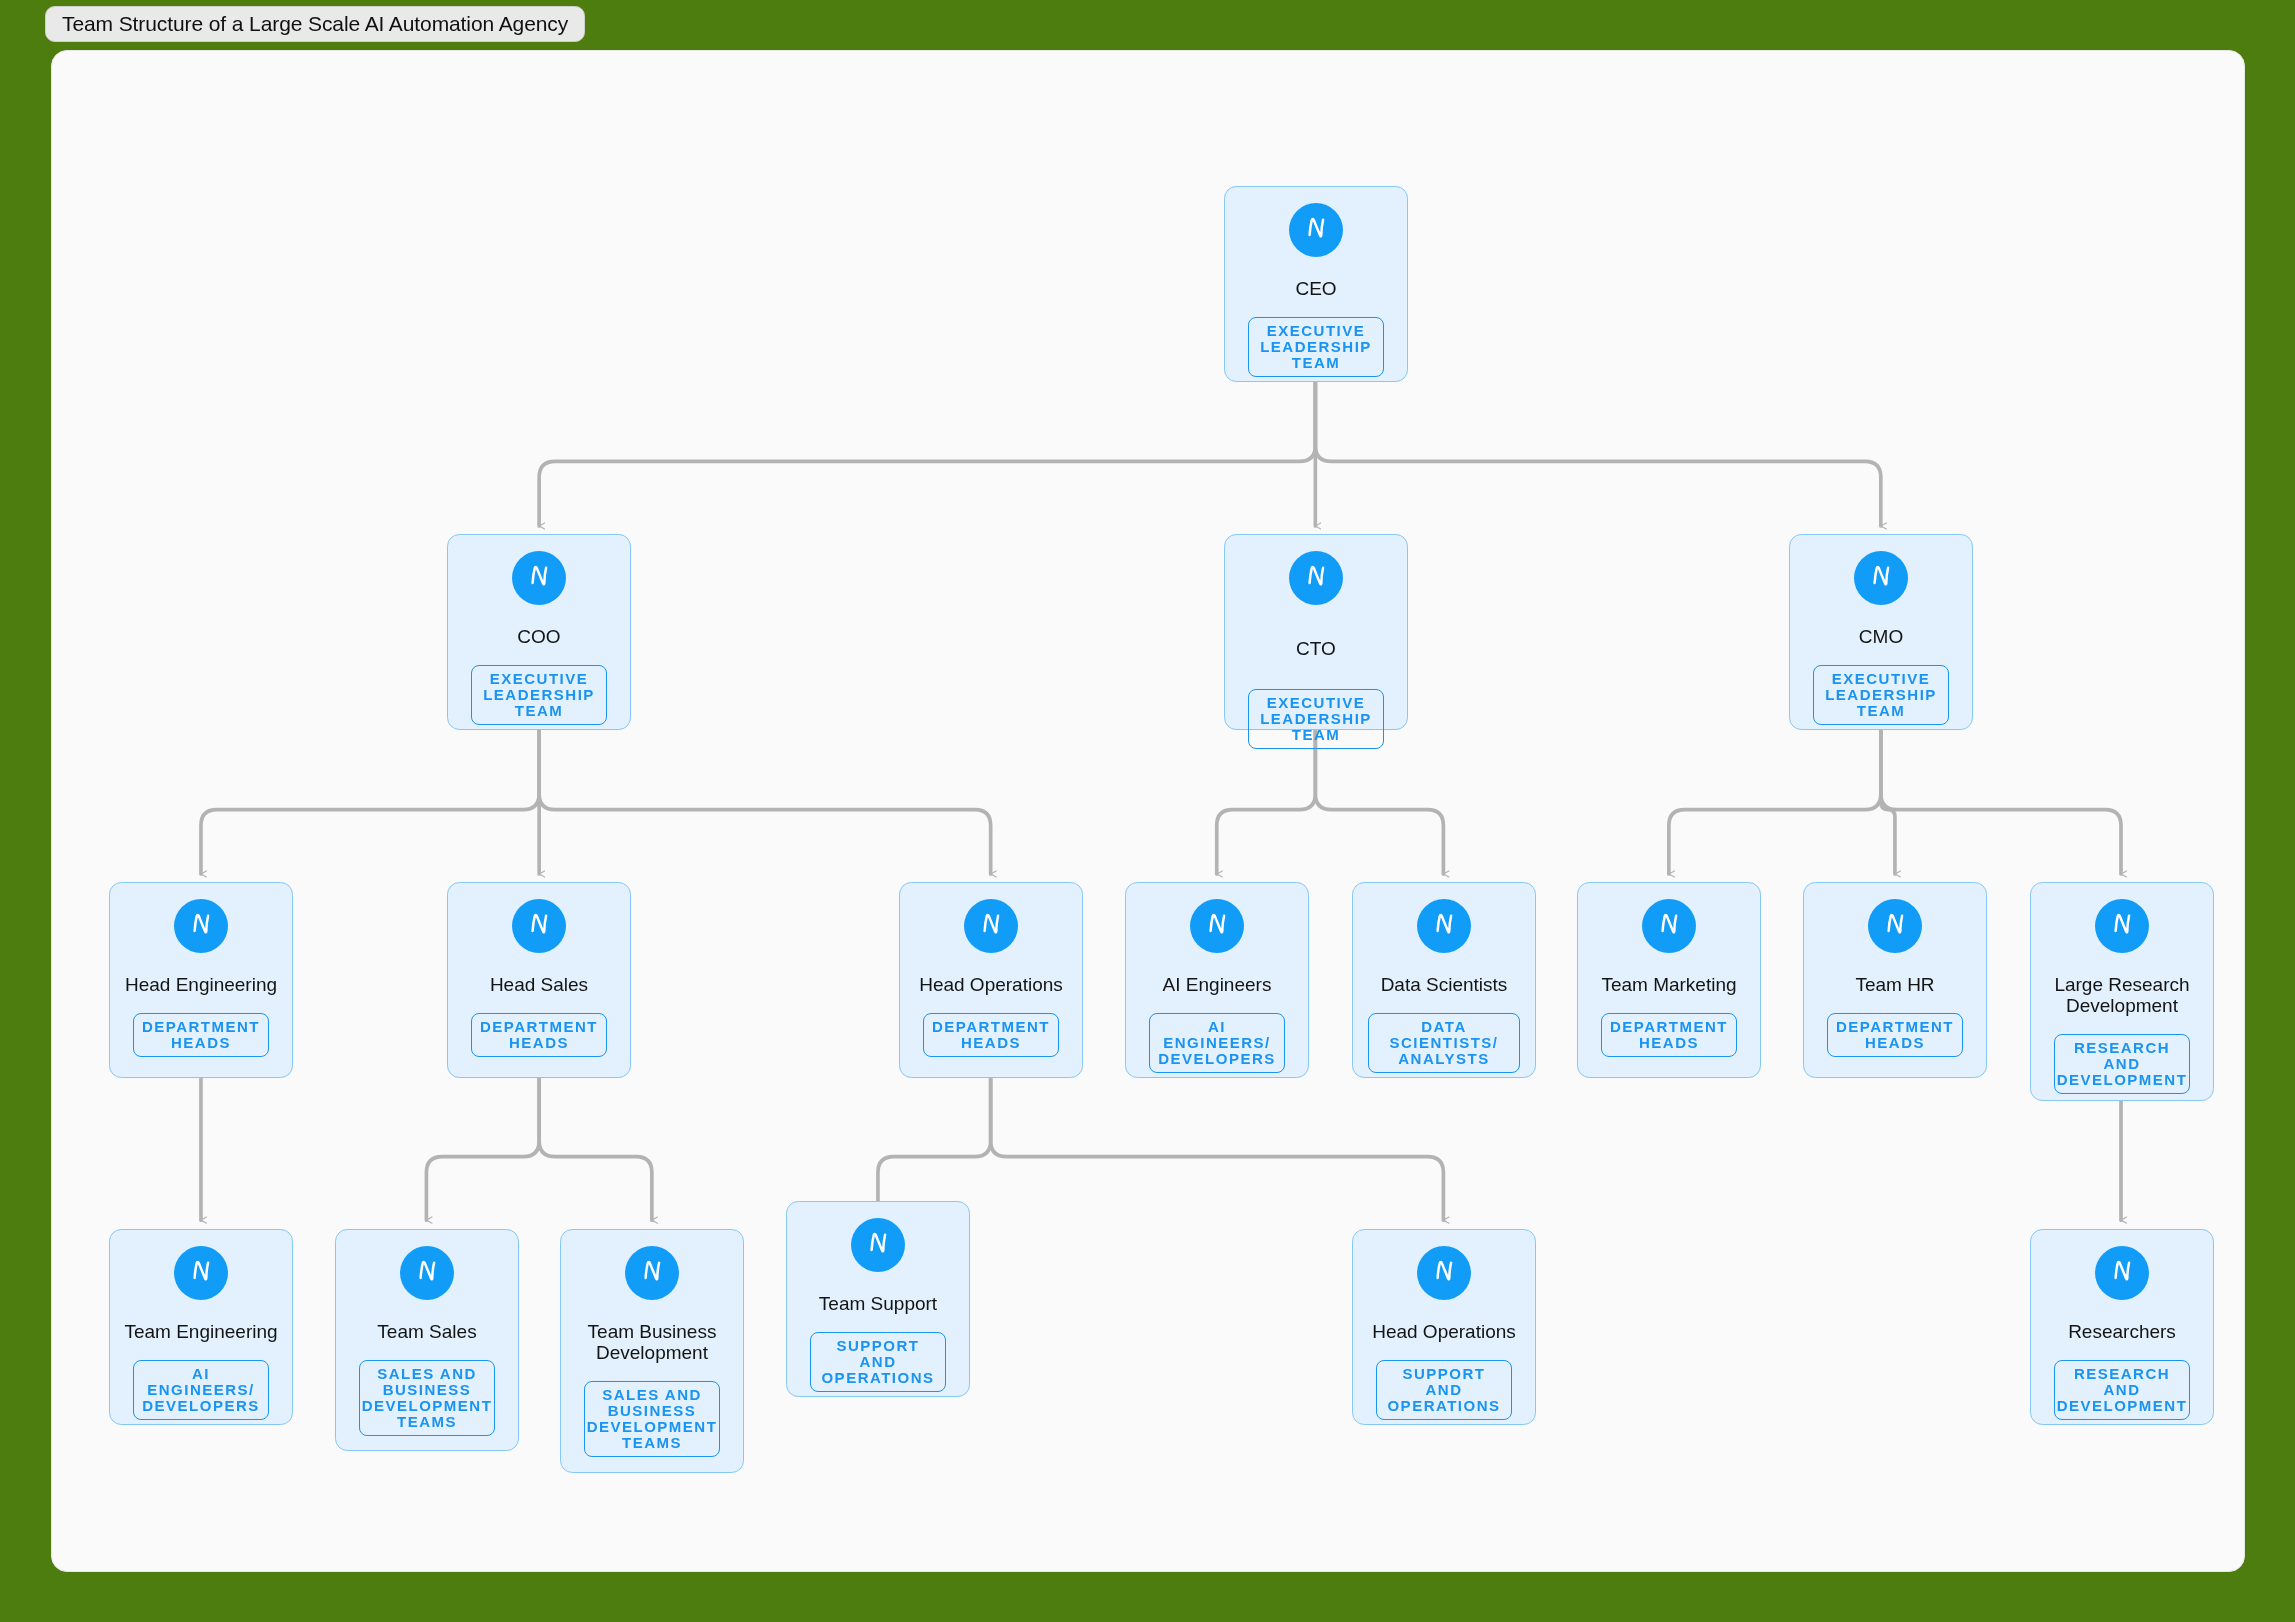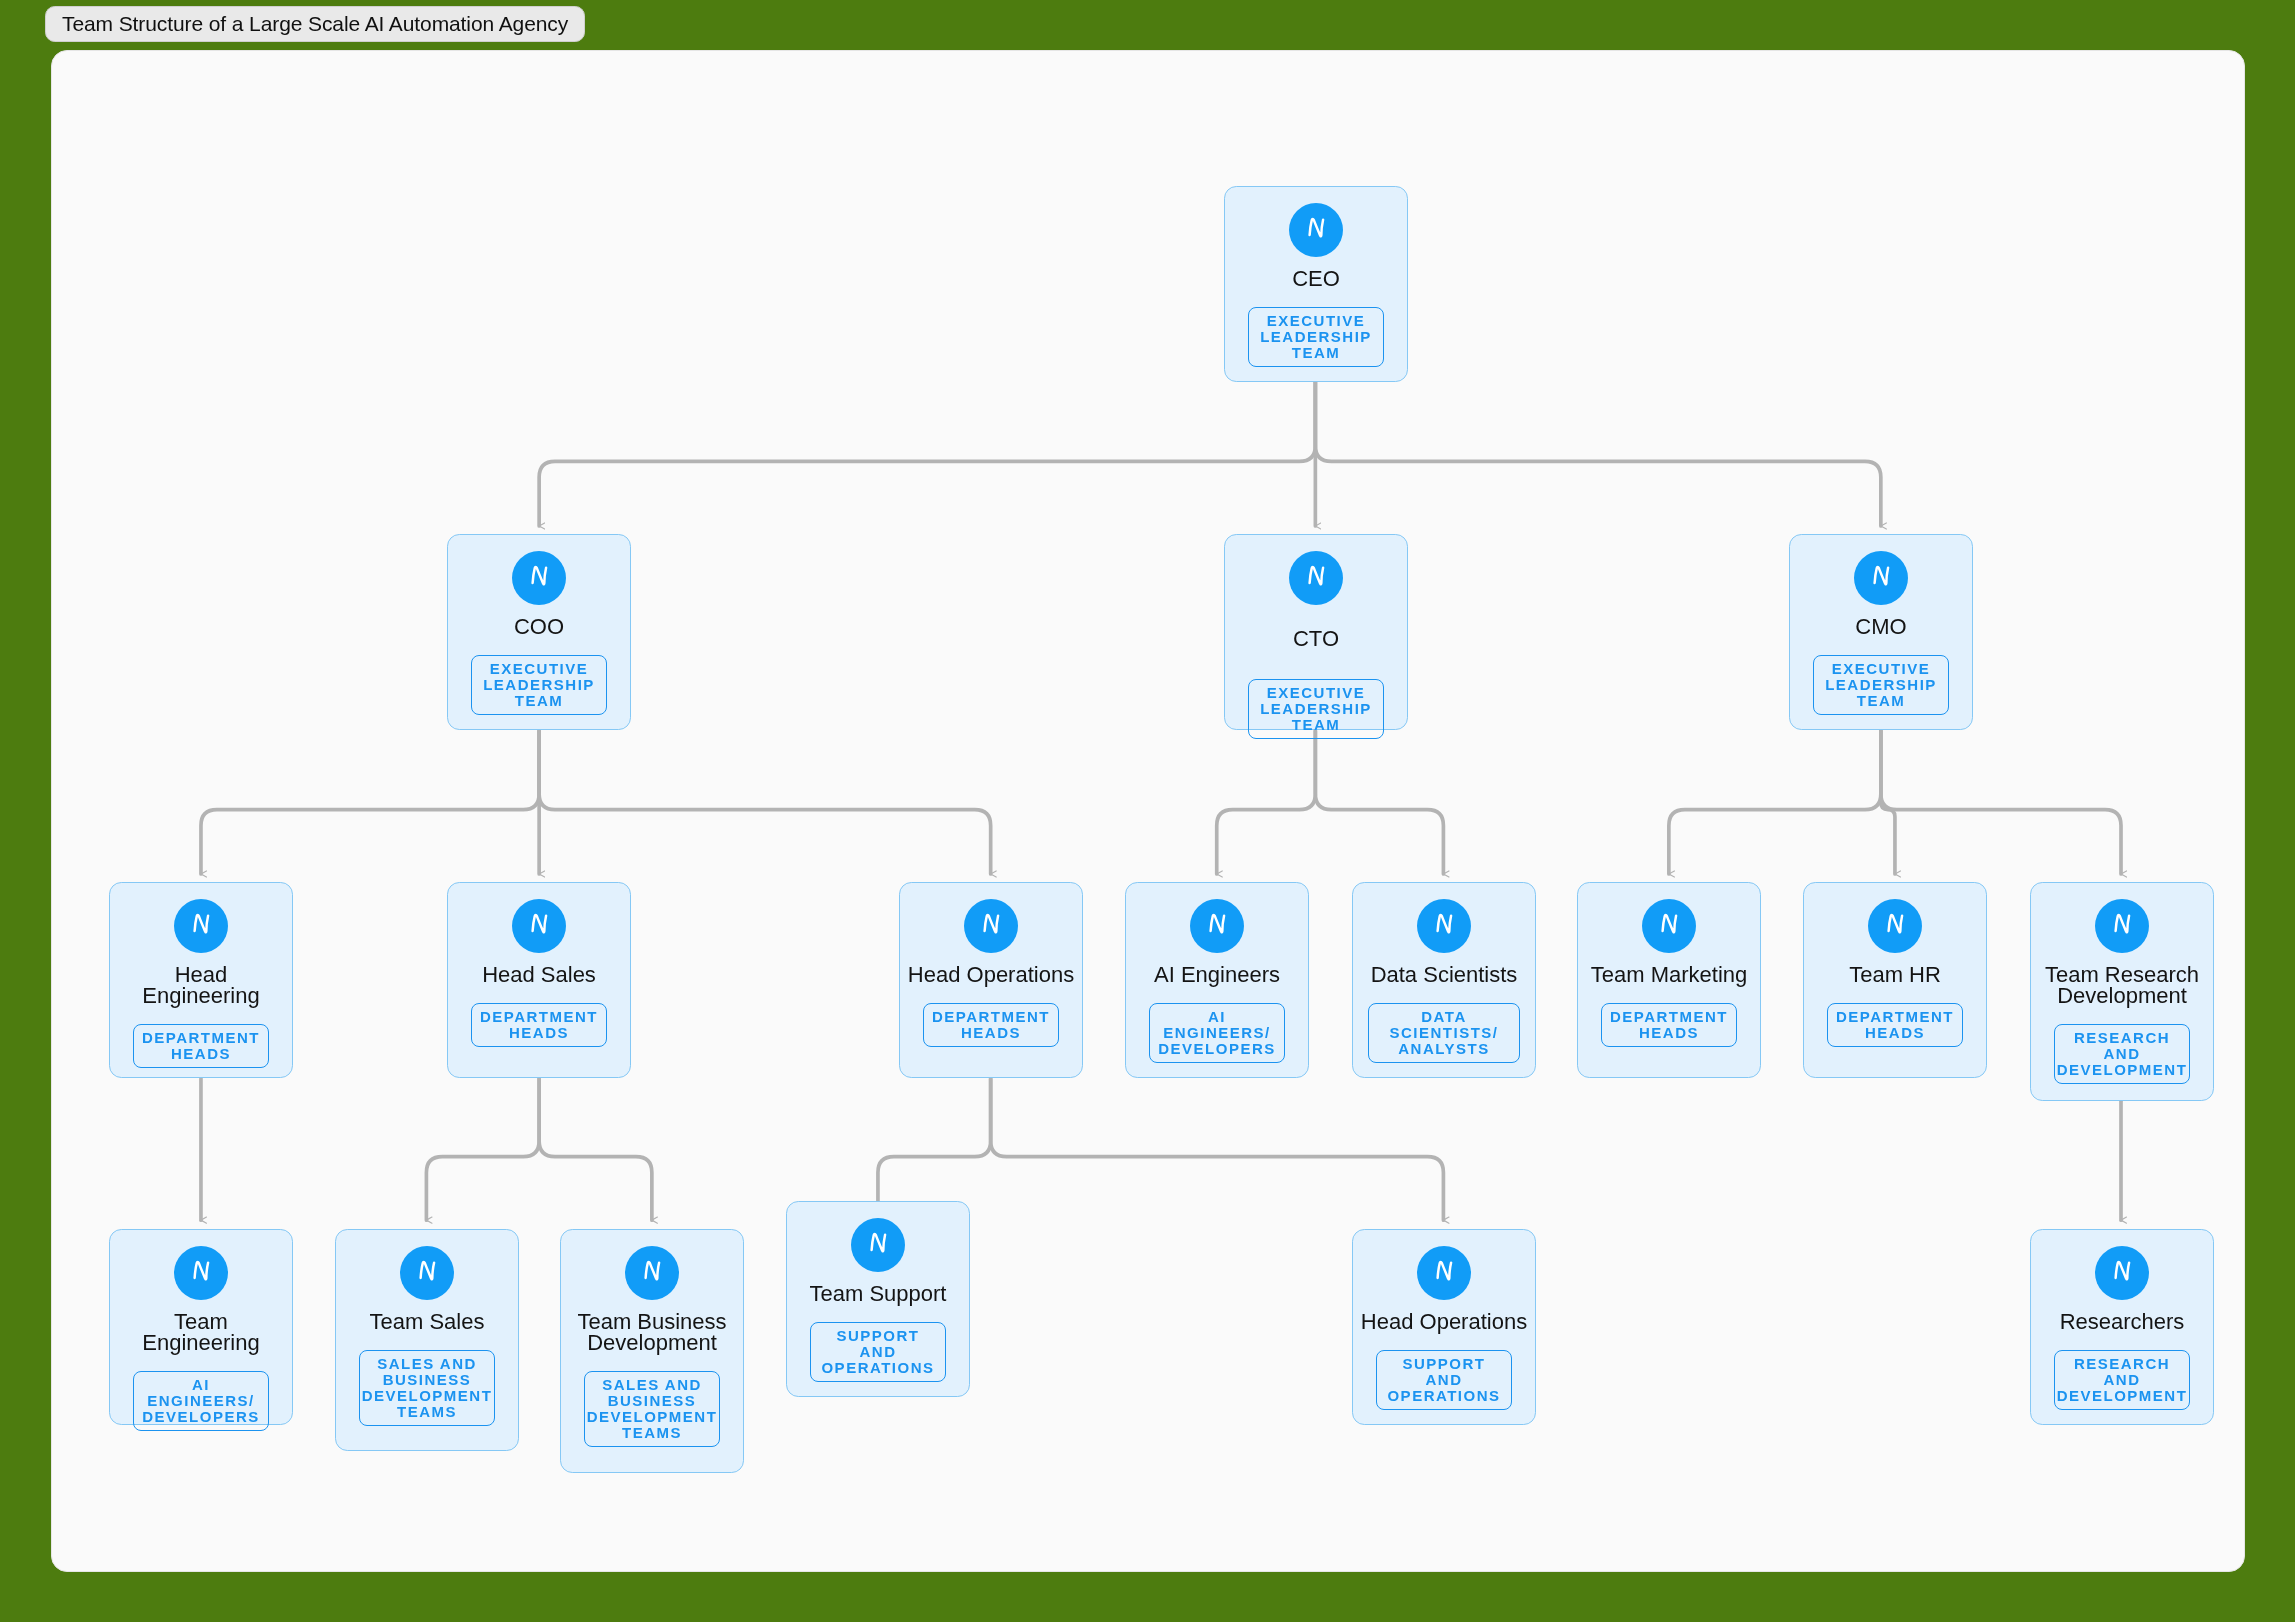--- a/index.html
+++ b/index.html
@@ -43,22 +43,22 @@
     padding-top:16px;
   }
   .node-avatar{
     width:54px;height:54px;border-radius:50%;
     background:#119cf7;
     display:flex;align-items:center;justify-content:center;
     flex:0 0 auto;
   }
   .node-avatar svg{display:block;}
   .node-title{
-    margin-top:11px;
-    font-size:22px;line-height:21px;
+    margin-top:21px;
+    font-size:19px;line-height:21px;
     color:#141414;text-align:center;
     padding:0 6.1px;
     white-space:pre-line;
   }
   .node-badge{
     margin-top:18px;
     box-sizing:border-box;
     border:1.2px solid #1b93f0;
     border-radius:8px;
     color:#1b93f0;
@@ -220,21 +220,21 @@
         <div class="node-title">Team HR</div>
         <div class="node-badge" style="width: 136px;">DEPARTMENT
 HEADS</div>
       </div>
       <div class="node" style="left: 2030px; top: 882px; width: 184px; height: 219px;">
         <div class="node-avatar">
           <svg width="34" height="34" viewBox="0 0 96 96">
             <path d="M30 62 C31 47 33 32 36 20 C37 16 40 16 42 20 C48 36 55 52 60 64 C61 67 63 66 63 63 C63 49 65 32 68 19" fill="none" stroke="#ffffff" stroke-width="7" stroke-linecap="round" stroke-linejoin="round"></path>
           </svg>
         </div>
-        <div class="node-title">Team Research
+        <div class="node-title">Large Research
 Development</div>
         <div class="node-badge" style="width: 136px;">RESEARCH AND
 DEVELOPMENT</div>
       </div>
       <div class="node" style="left: 109px; top: 1229px; width: 184px; height: 196px;">
         <div class="node-avatar">
           <svg width="34" height="34" viewBox="0 0 96 96">
             <path d="M30 62 C31 47 33 32 36 20 C37 16 40 16 42 20 C48 36 55 52 60 64 C61 67 63 66 63 63 C63 49 65 32 68 19" fill="none" stroke="#ffffff" stroke-width="7" stroke-linecap="round" stroke-linejoin="round"></path>
           </svg>
         </div>

